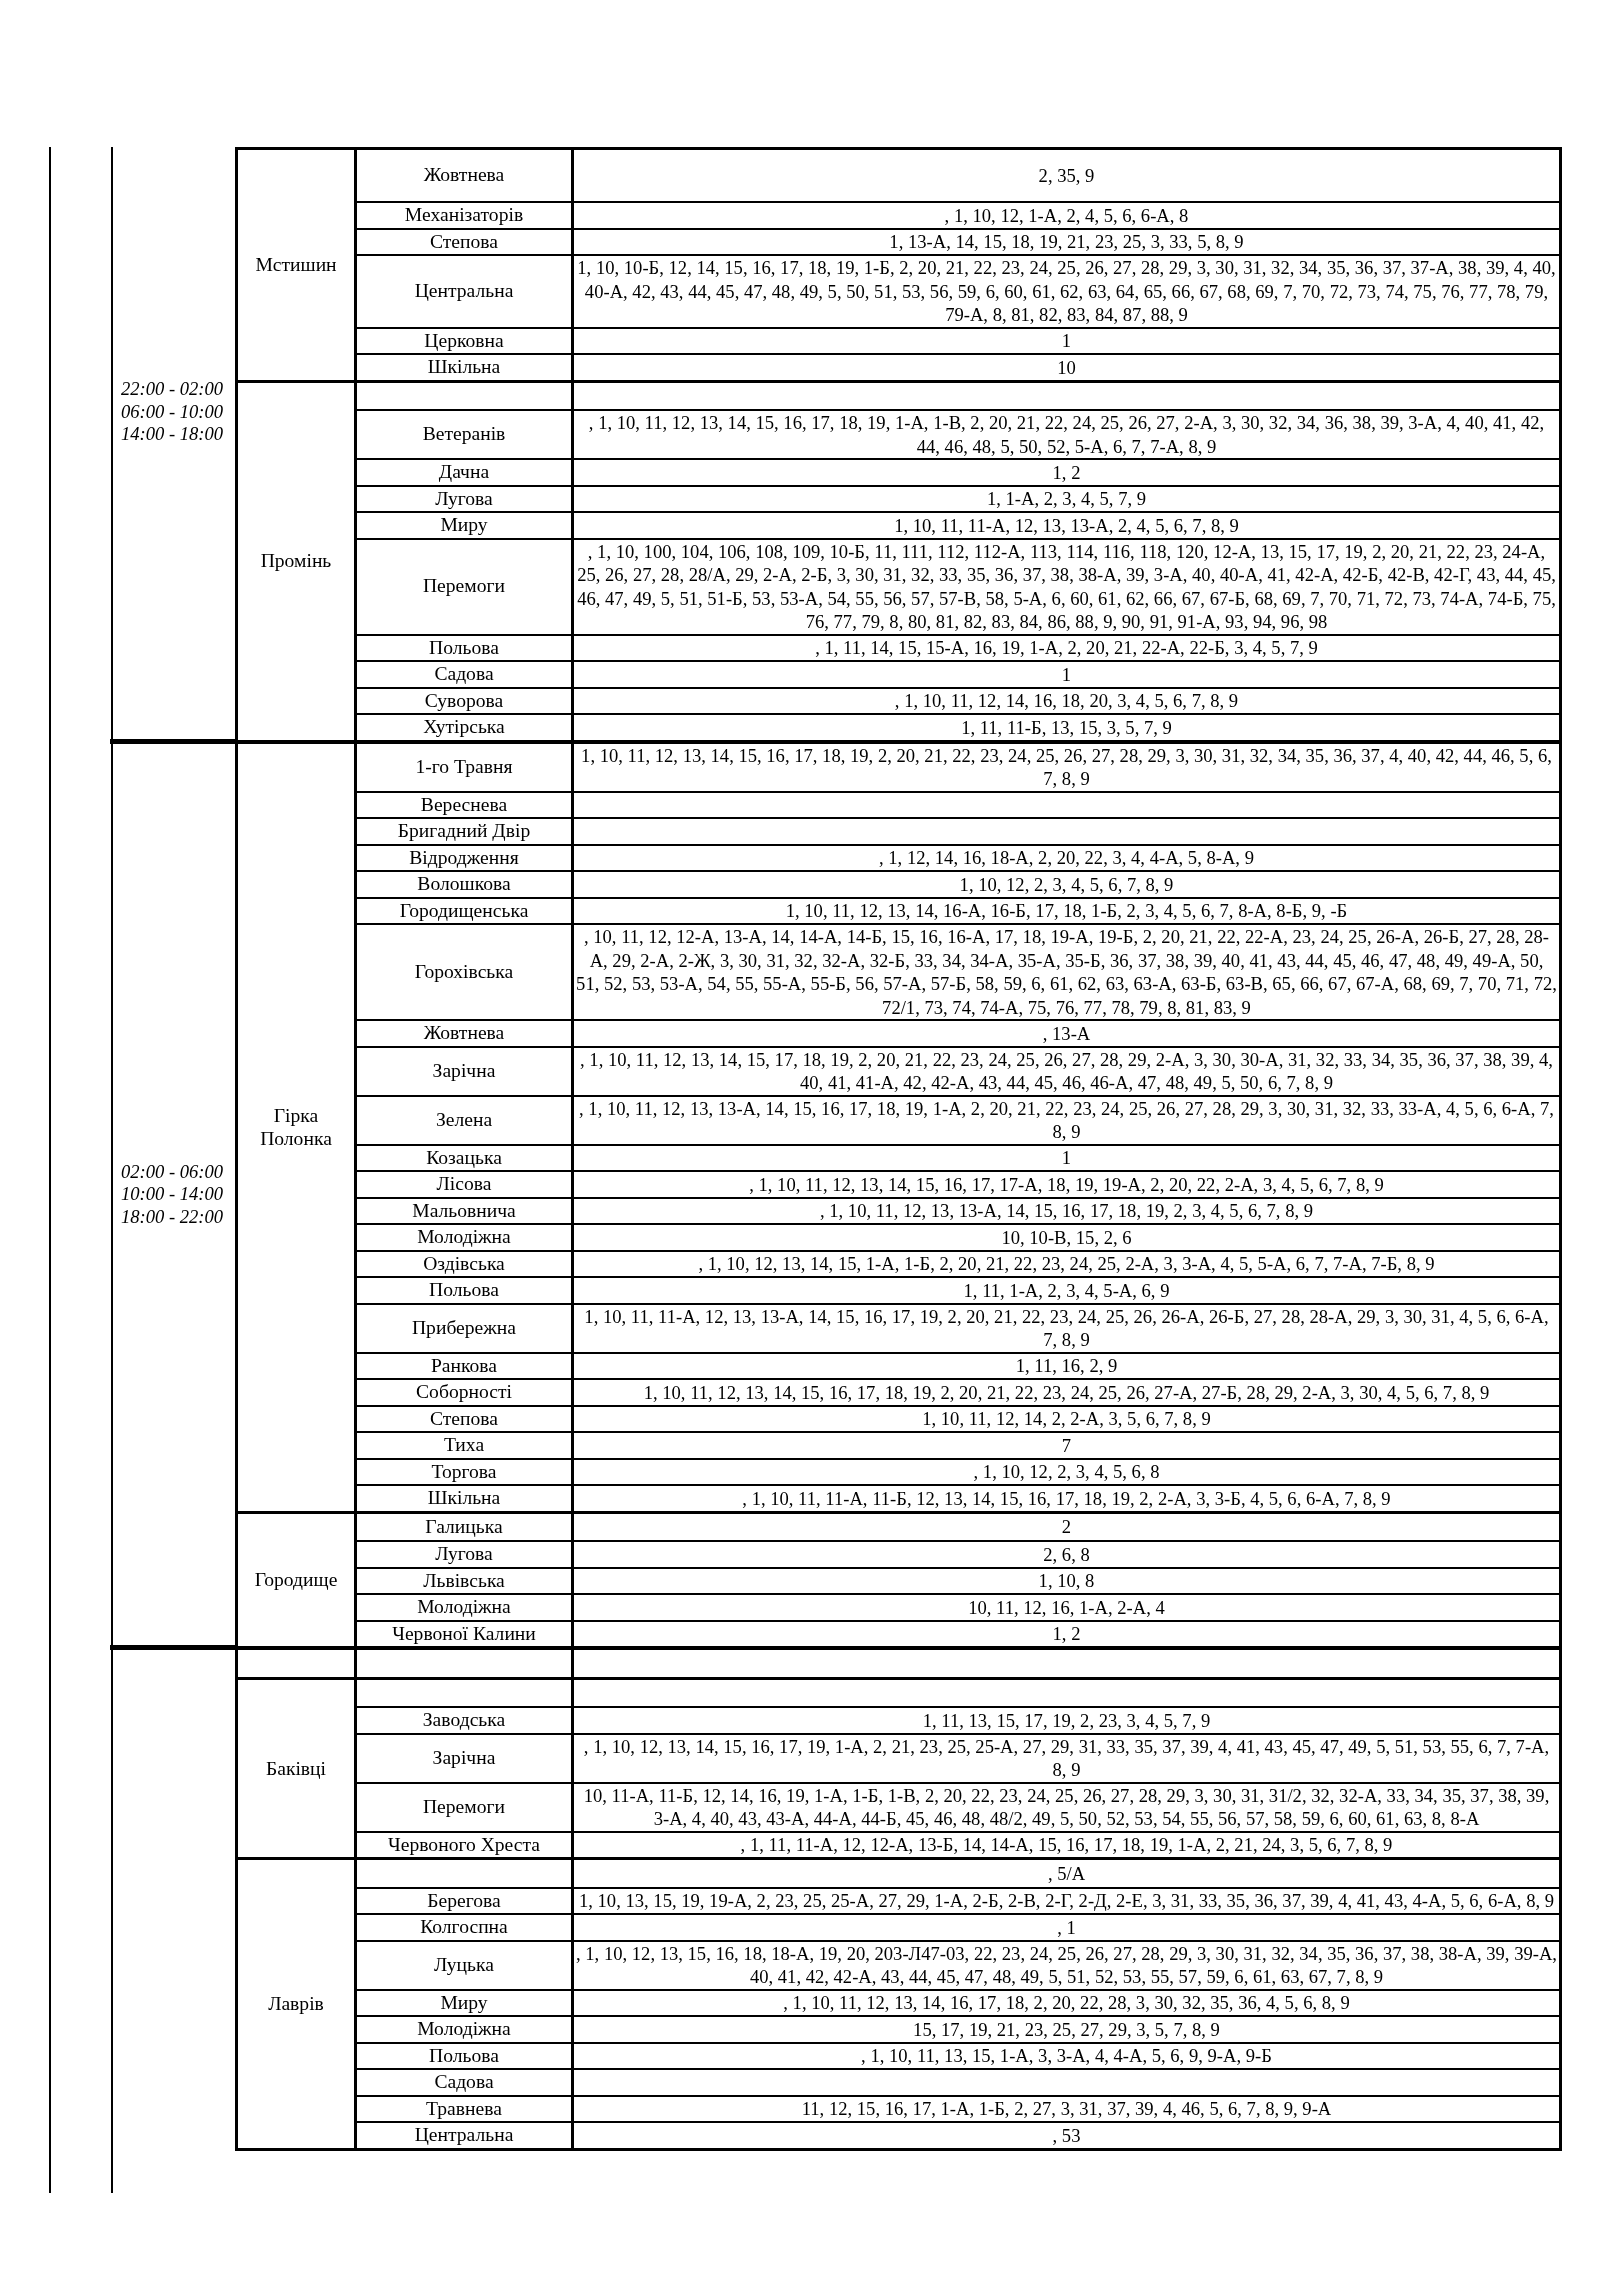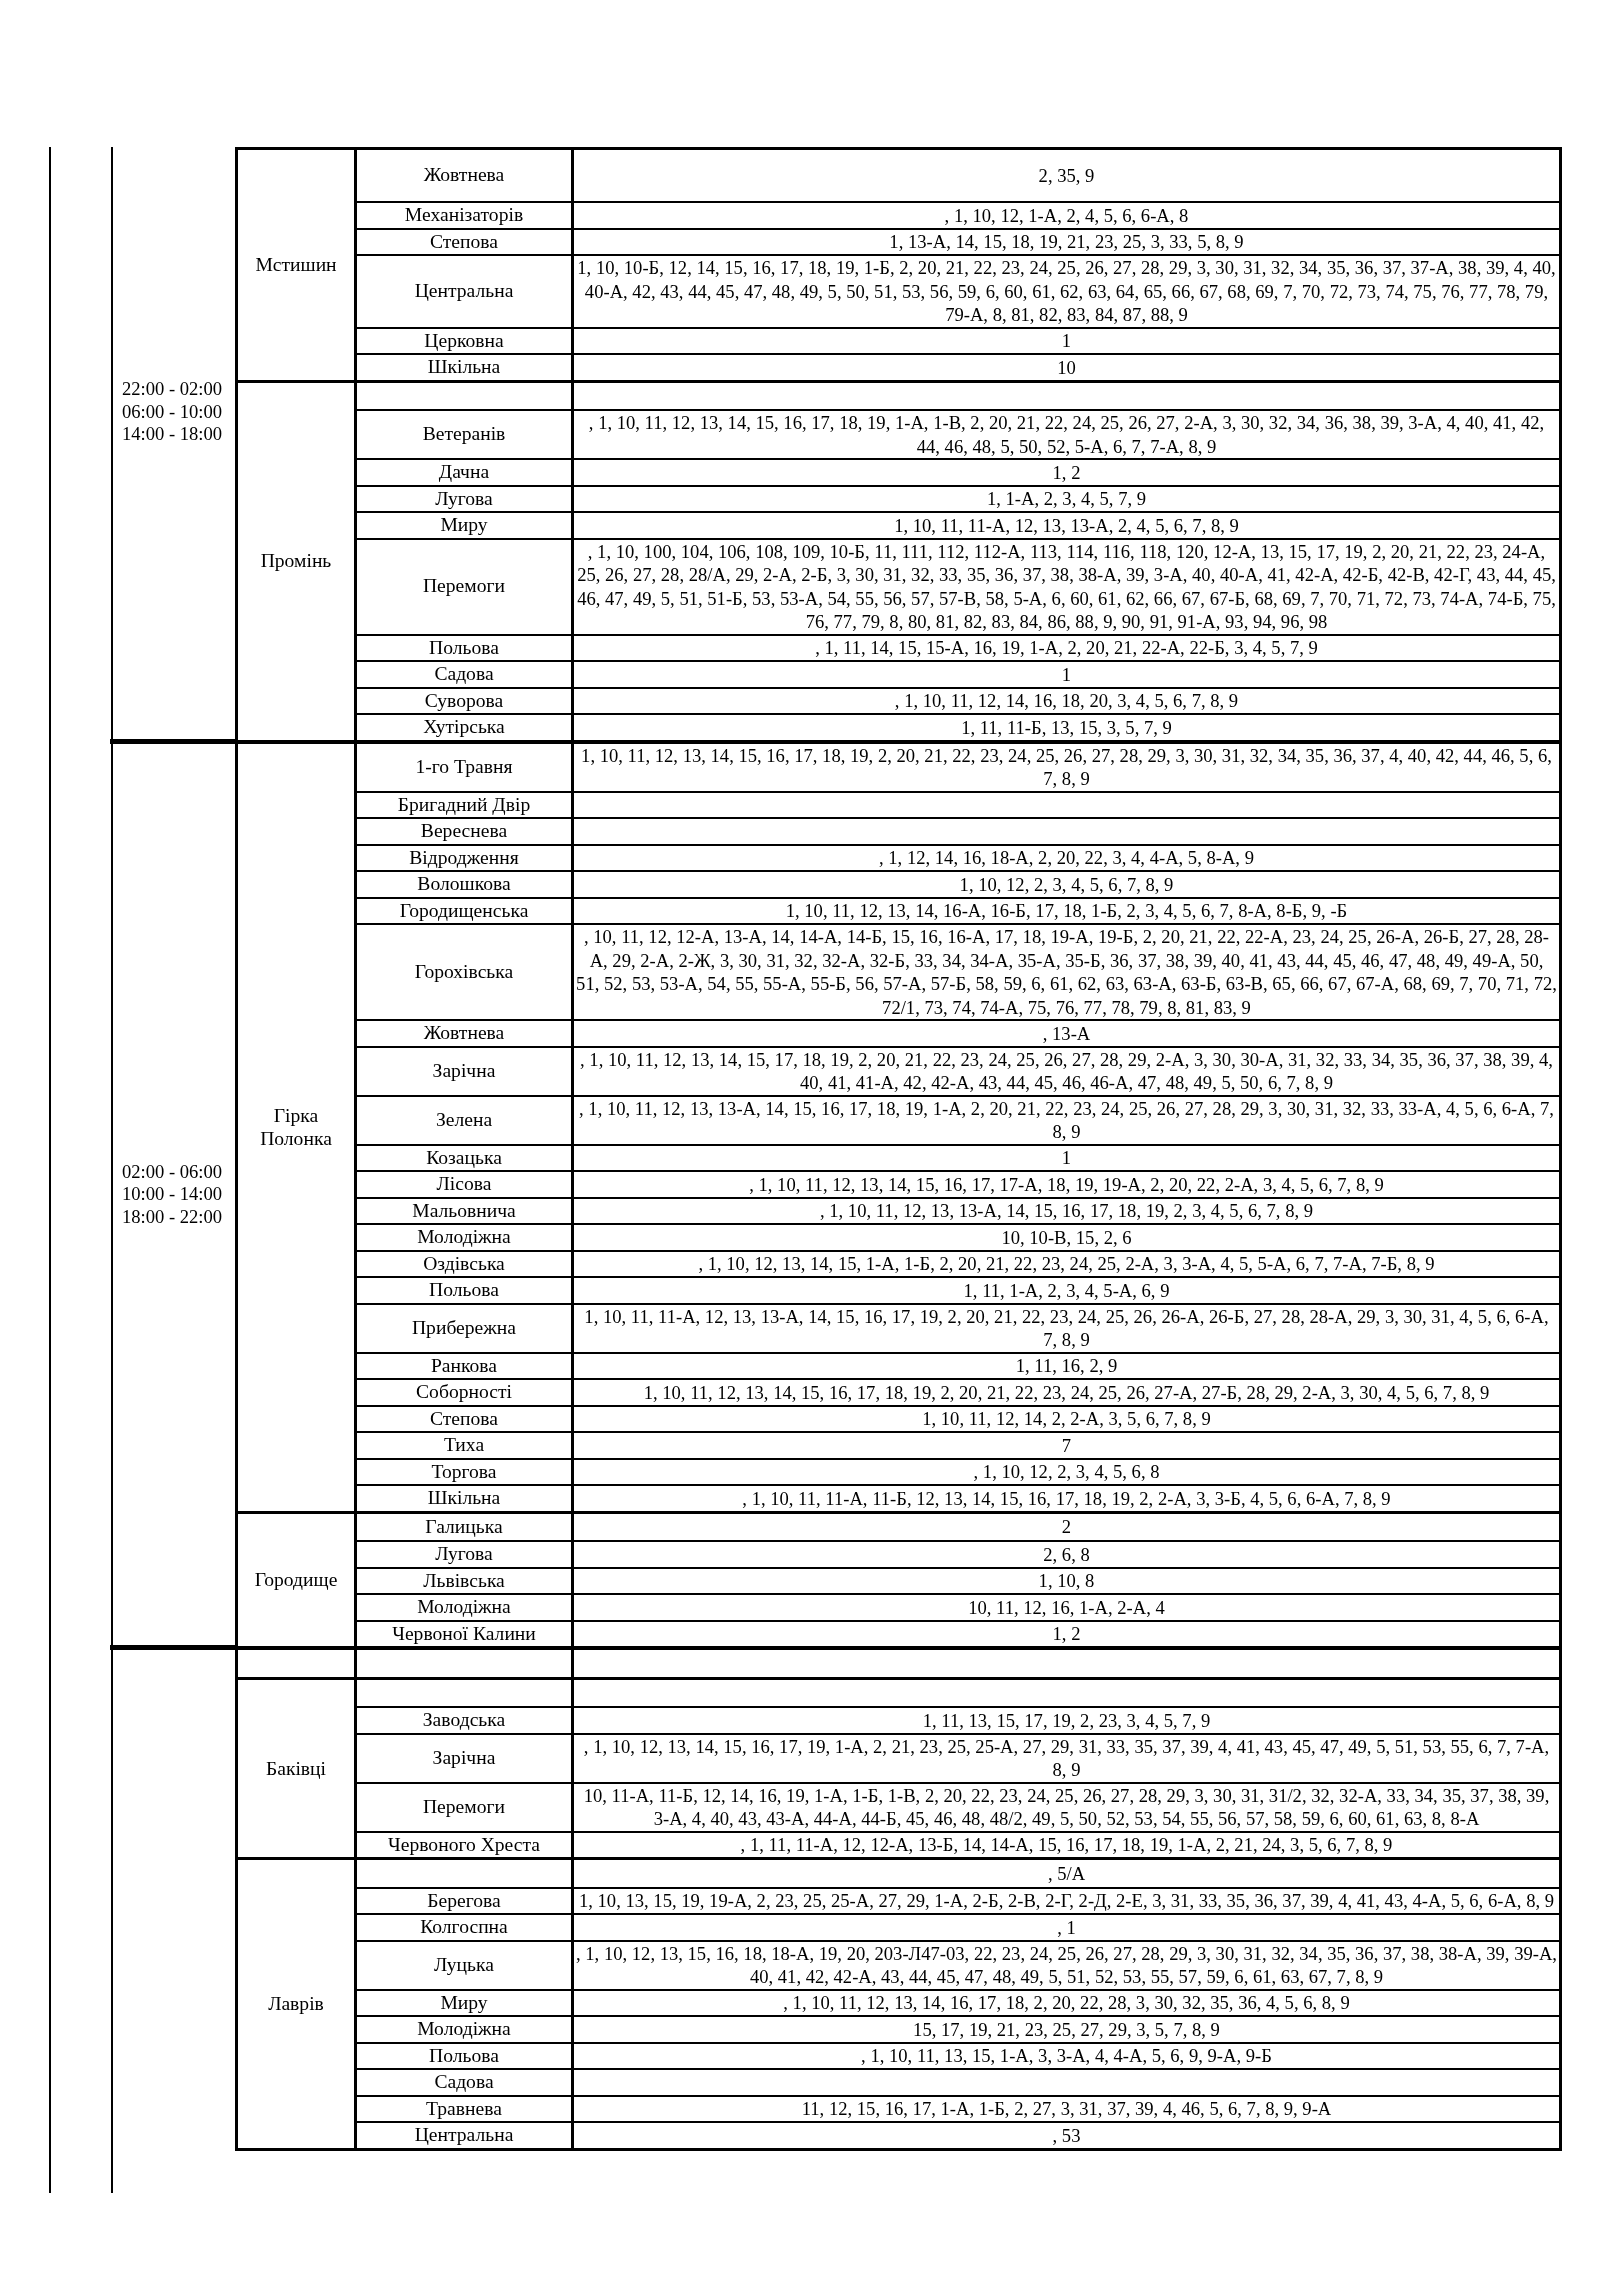--- a/index.html
+++ b/index.html
@@ -43,20 +43,21 @@
     background:#000;
   }
   .time{
     position:absolute;
     left:-128px;
     width:124px;
     text-align:center;
     font-size:18.6px;
     line-height:22.5px;
     white-space:nowrap;
+    font-style:italic;
   }
   .time.center{top:50%;transform:translateY(-50%);text-align:center;}
   .time.high{top:228px;}
   .vgroup{display:flex;}
   .vgroup + .vgroup{border-top:3.9px solid #000;}
   .vname{
     flex:0 0 119px;
     border-right:3.9px solid #000;
     display:flex;
     align-items:center;
@@ -191,25 +192,25 @@
           <div>18:00 - 22:00</div>
         </div>
         <div class="vgroup">
           <div class="vname">Гірка Полонка</div>
           <div class="rows">
             <div class="srow">
               <div class="street">1-го Травня</div>
               <div class="nums">1, 10, 11, 12, 13, 14, 15, 16, 17, 18, 19, 2, 20, 21, 22, 23, 24, 25, 26, 27, 28, 29, 3, 30, 31, 32, 34, 35, 36, 37, 4, 40, 42, 44, 46, 5, 6, 7, 8, 9</div>
             </div>
             <div class="srow">
+              <div class="street">Вереснева</div>
+              <div class="nums"></div>
+            </div>
+            <div class="srow">
               <div class="street">Бригадний Двір</div>
-              <div class="nums"></div>
-            </div>
-            <div class="srow">
-              <div class="street">Вереснева</div>
               <div class="nums"></div>
             </div>
             <div class="srow">
               <div class="street">Відродження</div>
               <div class="nums">, 1, 12, 14, 16, 18-А, 2, 20, 22, 3, 4, 4-А, 5, 8-А, 9</div>
             </div>
             <div class="srow">
               <div class="street">Волошкова</div>
               <div class="nums">1, 10, 12, 2, 3, 4, 5, 6, 7, 8, 9</div>
             </div>

